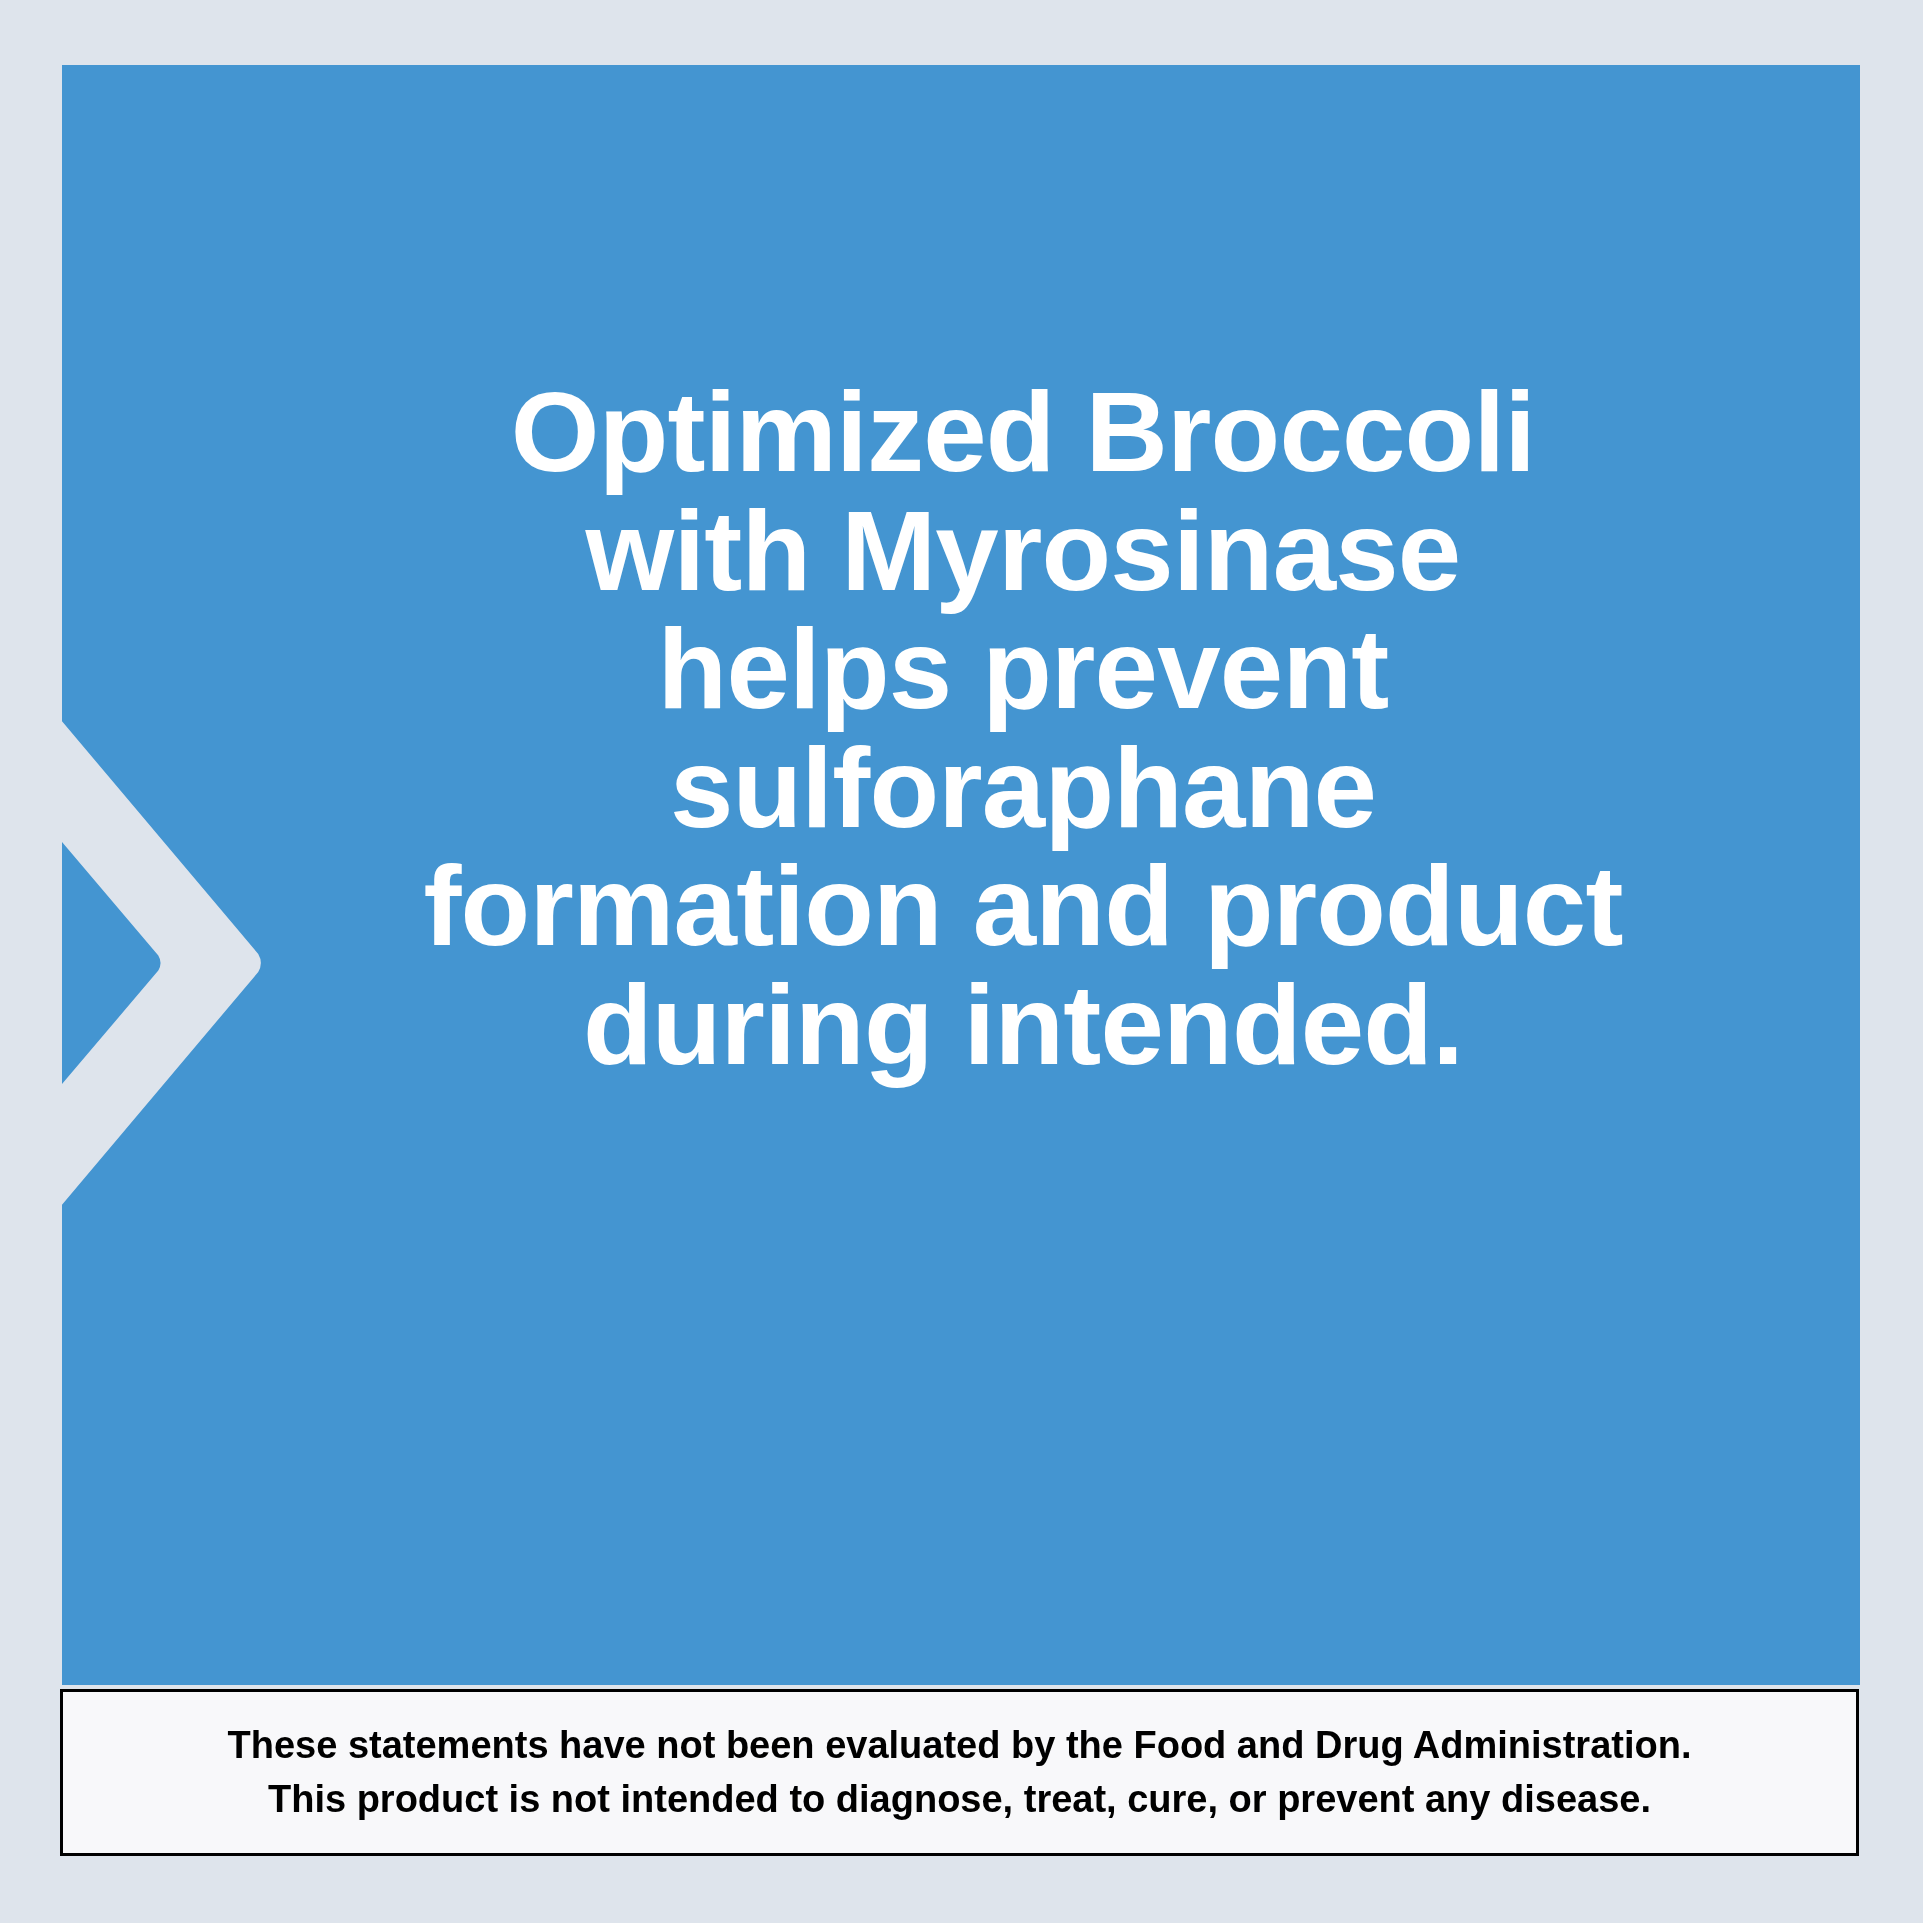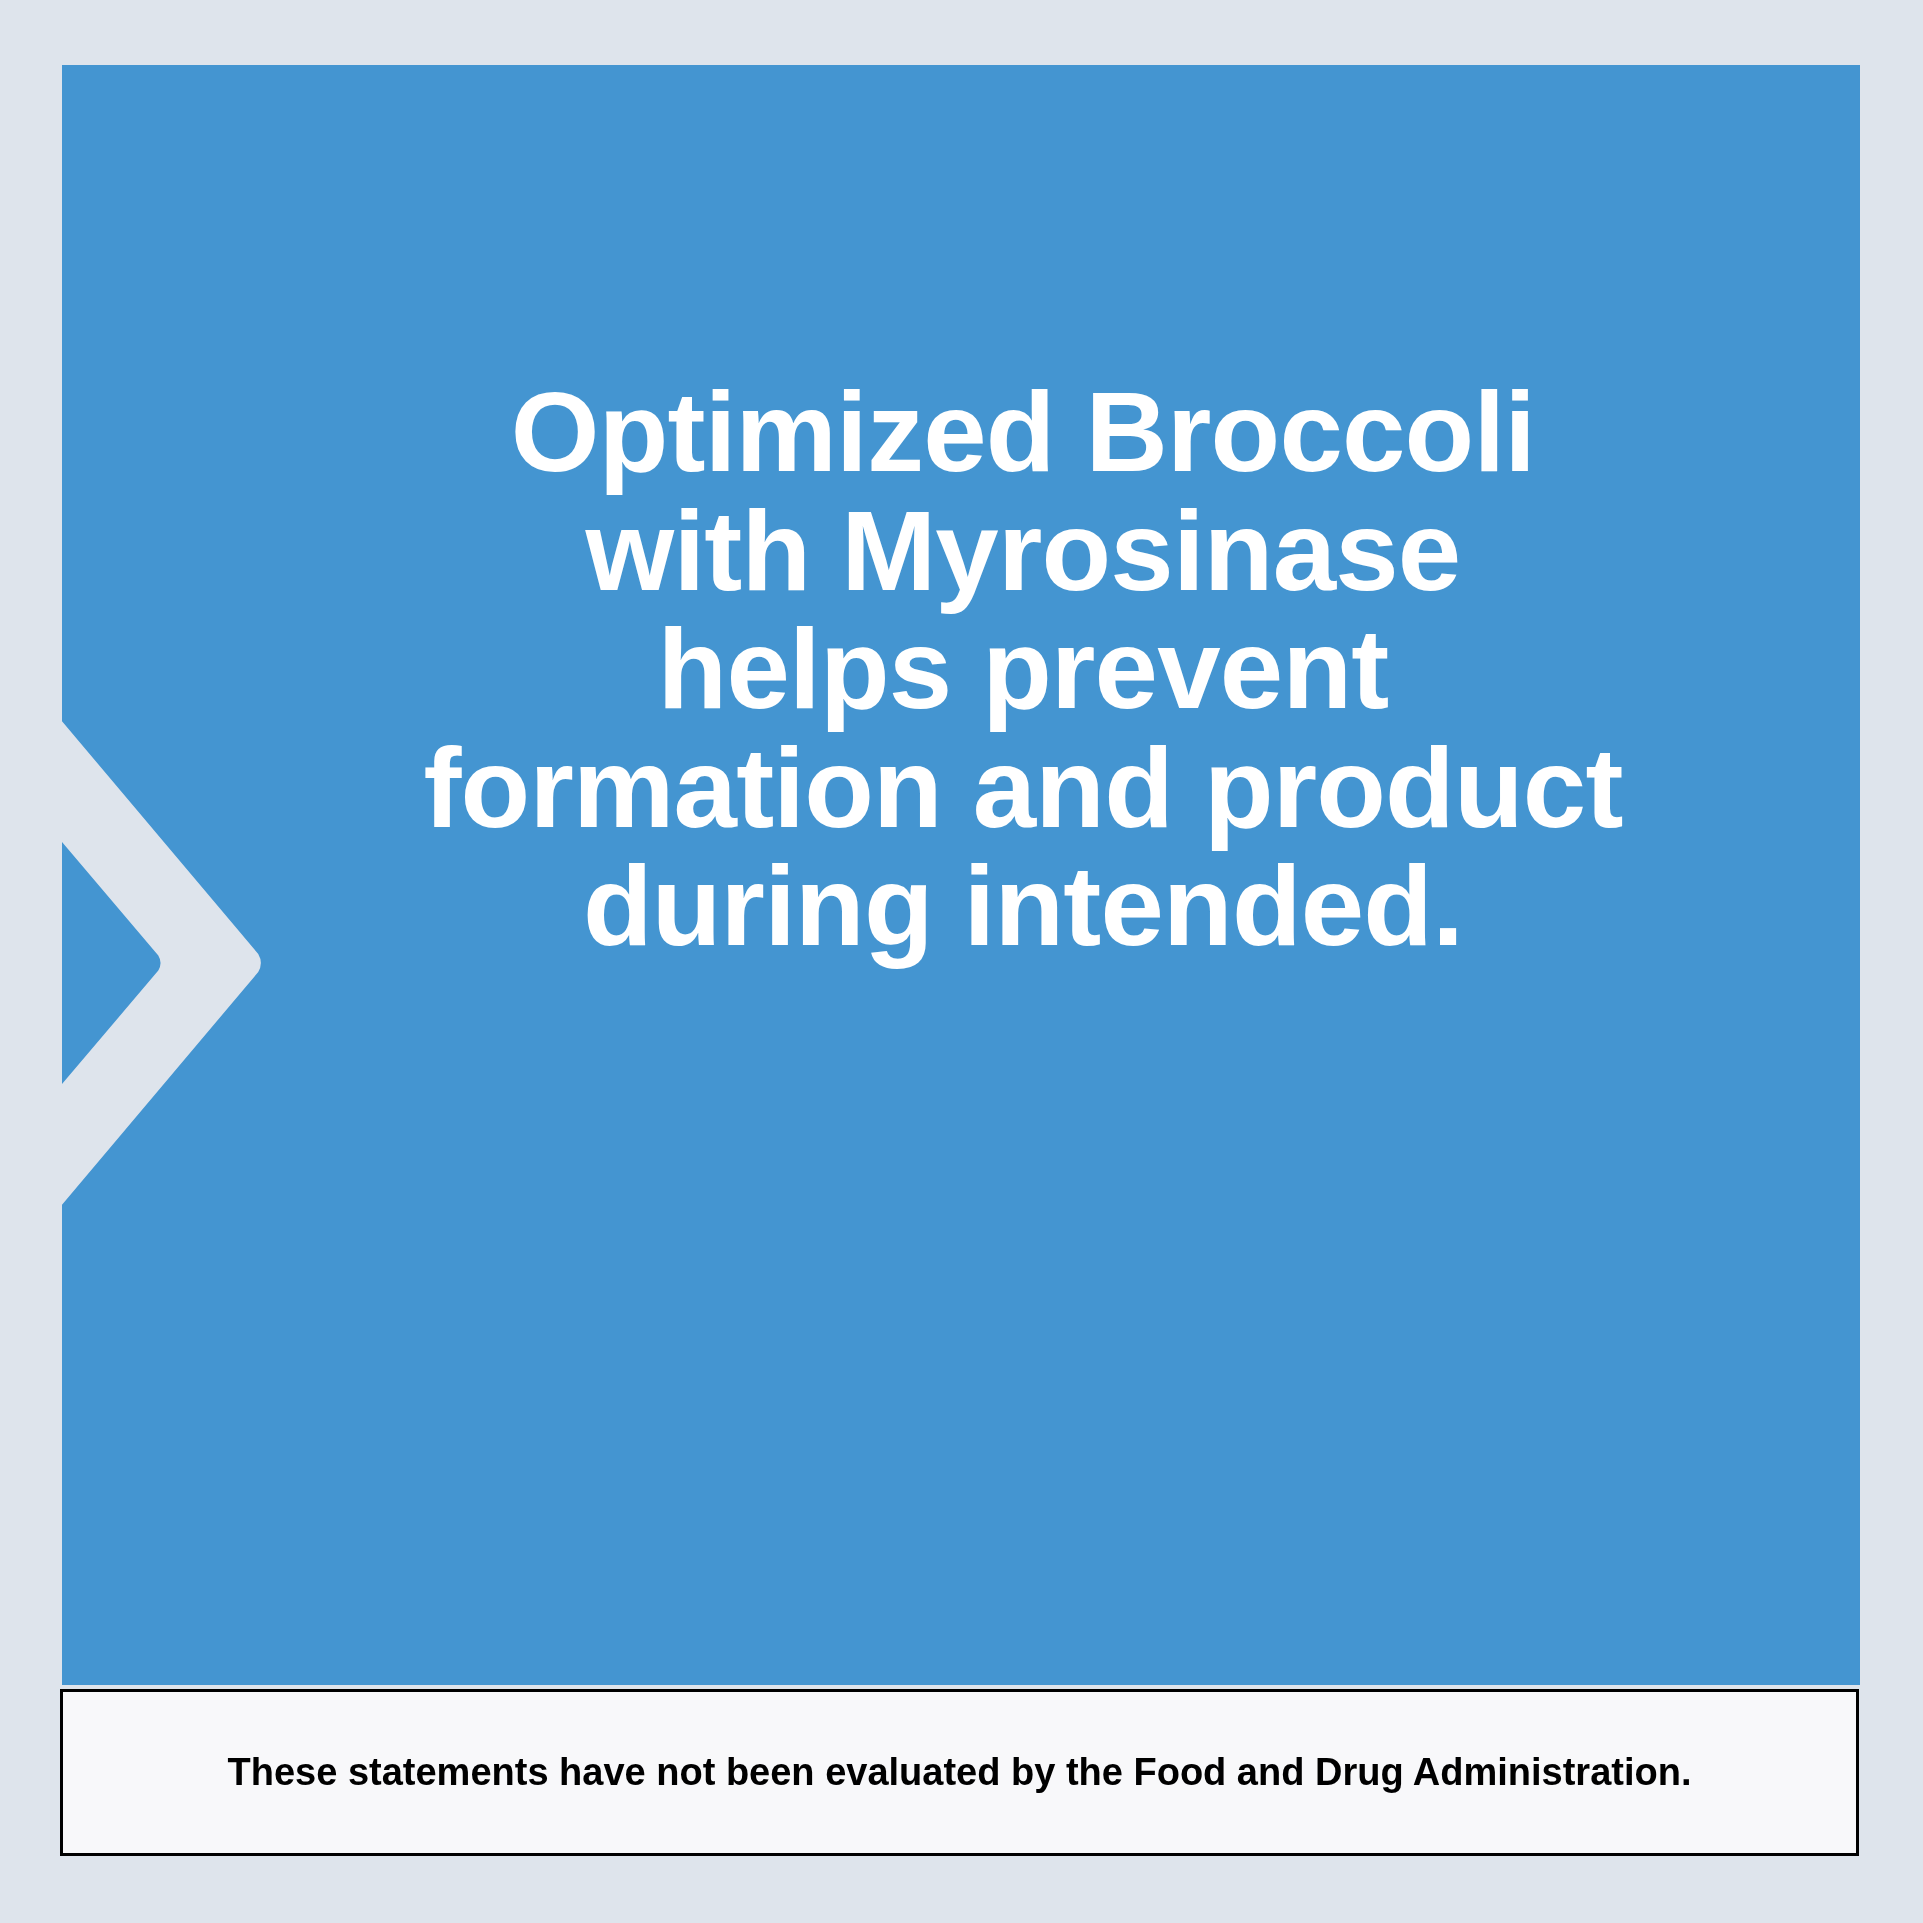--- a/index.html
+++ b/index.html
@@ -114,24 +114,26 @@
                  Q 218 350 212 340
                  L 0 90
                  Z" fill="#dee4ec"></path>
       </svg>
     </div>
 
     <div id="headline">
       <span class="hl-line">Optimized Broccoli</span>
       <span class="hl-line">with Myrosinase</span>
       <span class="hl-line">helps prevent</span>
+      <span class="hl-line">sulforaphane</span>
       <span class="hl-line">formation and product</span>
       <span class="hl-line">during intended.</span>
     </div>
 
   </div>
 
   <div id="disclaimer-box">
     <span class="disc-line">These statements have not been evaluated by the Food and Drug Administration.</span>
+    <span class="disc-line">This product is not intended to diagnose, treat, cure, or prevent any disease.</span>
   </div>
 
 </div>
 
 
 </body></html>

